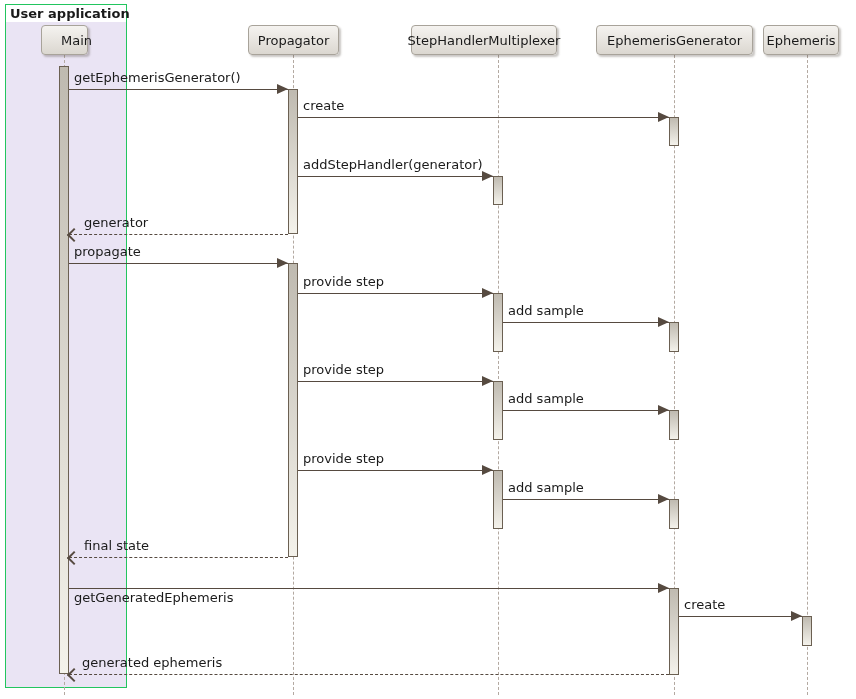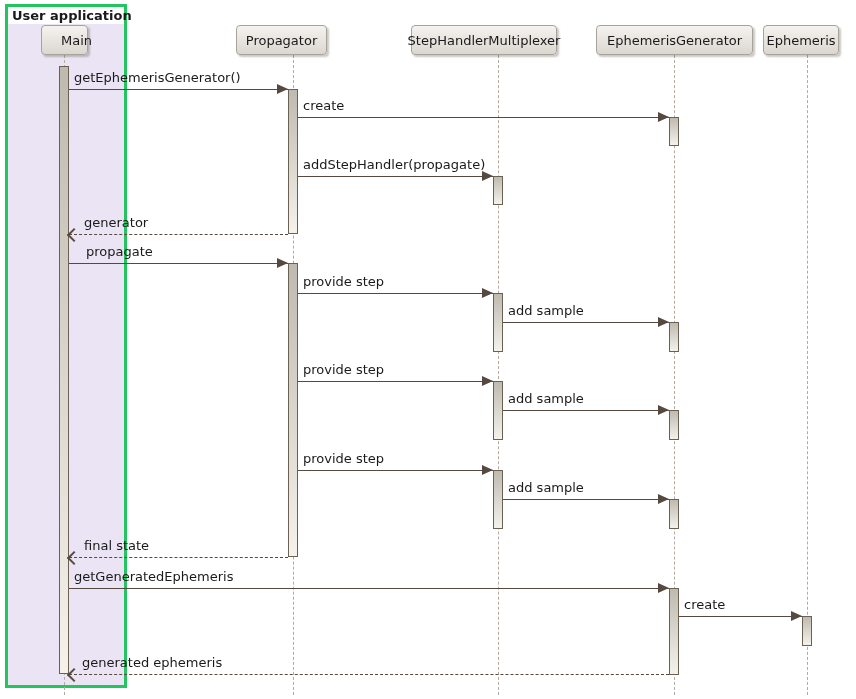--- a/index.html
+++ b/index.html
@@ -7,21 +7,21 @@
     position:relative;
     width:856px;height:699px;
     background:#ffffff;
     font-family:"DejaVu Sans","Liberation Sans",sans-serif;
     font-size:13px;color:#1a1a1a;
     overflow:hidden;
   }
   
   .frame{
     position:absolute;
-    border:3px solid #22c55e;
+    border:1px solid #22c55e;
     background:#ffffff;
     box-sizing:border-box;
   }
   .frame-title{
     position:absolute;top:1px;left:4px;
     font-weight:bold;font-size:13px;
     white-space:nowrap;
   }
   .frame-body{
     position:absolute;left:0;right:0;bottom:0;top:17px;
@@ -116,27 +116,27 @@
     </div>
   <div id="messages">
       <div class="msg-line" style="left: 69px; top: 89px; width: 219px;"></div>
       <div class="arrow-solid" style="left: 277px; top: 84px;"></div>
       <div class="msg-label" style="left: 74px; top: 70px;">getEphemerisGenerator()</div>
       <div class="msg-line" style="left: 298px; top: 117px; width: 371px;"></div>
       <div class="arrow-solid" style="left: 658px; top: 112px;"></div>
       <div class="msg-label" style="left: 303px; top: 98px;">create</div>
       <div class="msg-line" style="left: 298px; top: 176px; width: 195px;"></div>
       <div class="arrow-solid" style="left: 482px; top: 171px;"></div>
-      <div class="msg-label" style="left: 303px; top: 157px;">addStepHandler(propagate)</div>
+      <div class="msg-label" style="left: 303px; top: 157px;">addStepHandler(generator)</div>
       <div class="msg-line dashed" style="left: 69px; top: 234px; width: 219px;"></div>
       <div class="arrow-open" style="left: 69px; top: 230px;"></div>
       <div class="msg-label" style="left: 84px; top: 215px;">generator</div>
       <div class="msg-line" style="left: 69px; top: 263px; width: 219px;"></div>
       <div class="arrow-solid" style="left: 277px; top: 258px;"></div>
-      <div class="msg-label" style="left: 74px; top: 244px; margin-left: 12px;">propagate</div>
+      <div class="msg-label" style="left: 74px; top: 244px;">propagate</div>
       <div class="msg-line" style="left: 298px; top: 293px; width: 195px;"></div>
       <div class="arrow-solid" style="left: 482px; top: 288px;"></div>
       <div class="msg-label" style="left: 303px; top: 274px;">provide step</div>
       <div class="msg-line" style="left: 503px; top: 322px; width: 166px;"></div>
       <div class="arrow-solid" style="left: 658px; top: 317px;"></div>
       <div class="msg-label" style="left: 508px; top: 303px;">add sample</div>
       <div class="msg-line" style="left: 298px; top: 381px; width: 195px;"></div>
       <div class="arrow-solid" style="left: 482px; top: 376px;"></div>
       <div class="msg-label" style="left: 303px; top: 362px;">provide step</div>
       <div class="msg-line" style="left: 503px; top: 410px; width: 166px;"></div>
@@ -146,29 +146,29 @@
       <div class="arrow-solid" style="left: 482px; top: 465px;"></div>
       <div class="msg-label" style="left: 303px; top: 451px;">provide step</div>
       <div class="msg-line" style="left: 503px; top: 499px; width: 166px;"></div>
       <div class="arrow-solid" style="left: 658px; top: 494px;"></div>
       <div class="msg-label" style="left: 508px; top: 480px;">add sample</div>
       <div class="msg-line dashed" style="left: 69px; top: 557px; width: 219px;"></div>
       <div class="arrow-open" style="left: 69px; top: 553px;"></div>
       <div class="msg-label" style="left: 84px; top: 538px;">final state</div>
       <div class="msg-line" style="left: 69px; top: 588px; width: 600px;"></div>
       <div class="arrow-solid" style="left: 658px; top: 583px;"></div>
-      <div class="msg-label" style="left: 74px; top: 569px;">getGeneratedEphemeris</div>
+      <div class="msg-label" style="left: 74px; top: 590px;">getGeneratedEphemeris</div>
       <div class="msg-line" style="left: 679px; top: 616px; width: 123px;"></div>
       <div class="arrow-solid" style="left: 791px; top: 611px;"></div>
       <div class="msg-label" style="left: 684px; top: 597px;">create</div>
       <div class="msg-line dashed" style="left: 69px; top: 674px; width: 600px;"></div>
       <div class="arrow-open" style="left: 69px; top: 670px;"></div>
       <div class="msg-label" style="left: 82px; top: 655px;">generated ephemeris</div>
     </div>
   <div id="participants">
       <div class="participant" style="left: 41px; width: 47px; padding-left: 24px;">Main</div>
-      <div class="participant" style="left: 236px; width: 91px;">Propagator</div>
+      <div class="participant" style="left: 248px; width: 91px;">Propagator</div>
       <div class="participant" style="left: 411px; width: 146px;">StepHandlerMultiplexer</div>
       <div class="participant" style="left: 596px; width: 157px;">EphemerisGenerator</div>
       <div class="participant" style="left: 763px; width: 76px;">Ephemeris</div>
     </div>
 
 </div>
 
 </body></html>

